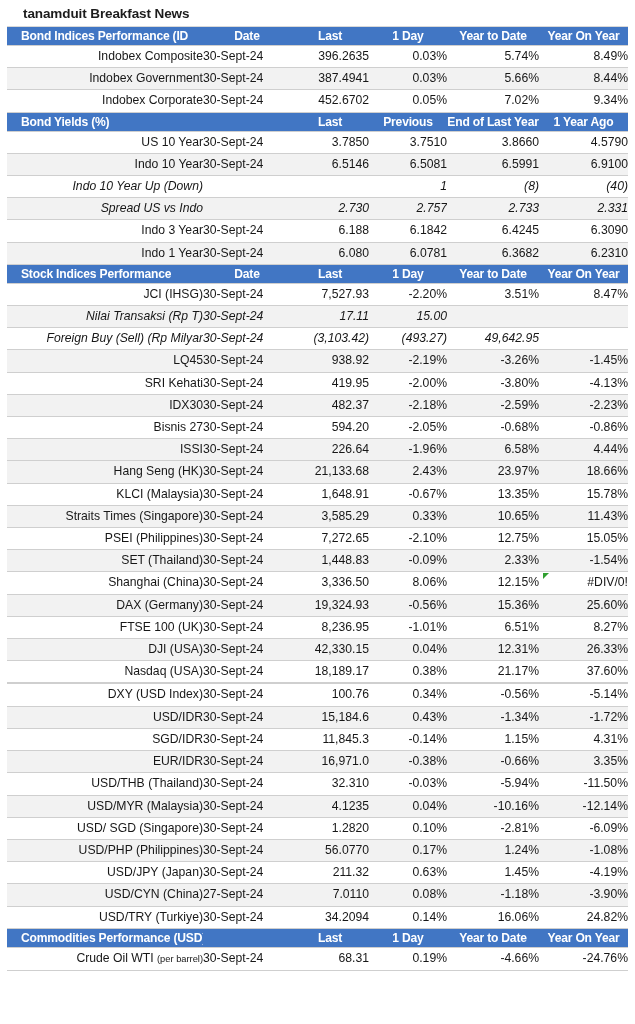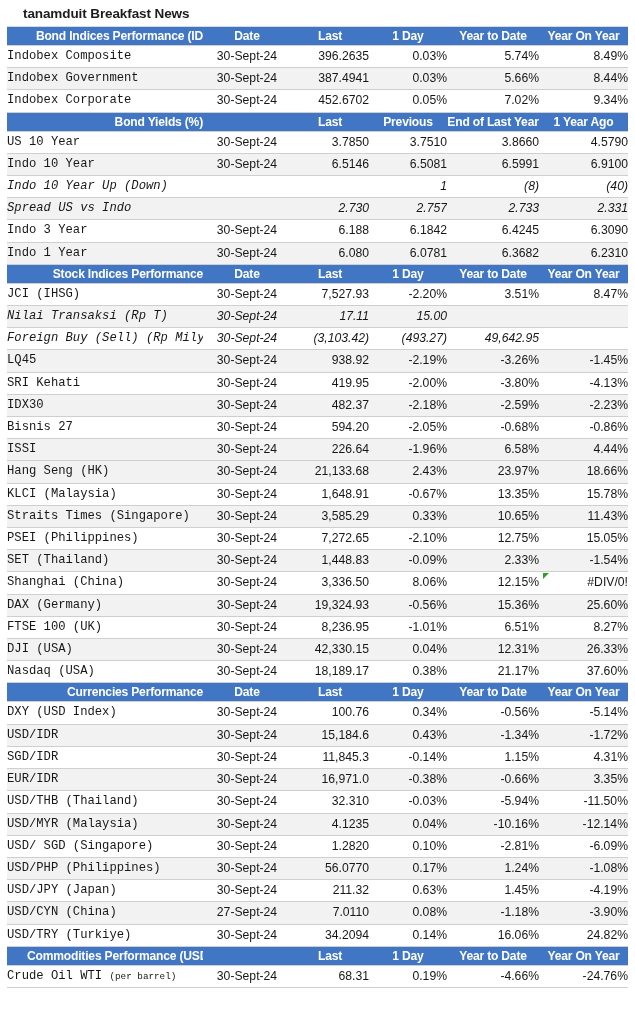--- a/index.html
+++ b/index.html
@@ -44,22 +44,22 @@
     font-size:12.1px;
     height:18px;
     line-height:18px;
     padding:0;
     border:none;
     letter-spacing:-0.2px;
     white-space:nowrap;
     overflow:hidden;
   }
   tr.section-head td.h-name{
-    text-align:right;
-    padding-left:20px;
+    text-align:left;
+    padding-left:14px;
   }
   tr.section-head td.h-col{
     text-align:center;
   }
   tr.section-head td.h-blank{background:#4176c4;}
 
   tr.drow > td{
     height:21.2px;
     line-height:21.2px;
     padding:0;
@@ -67,25 +67,24 @@
     border-bottom:1px solid #cfcfcf;
     white-space:nowrap;
     overflow:hidden;
     font-size:12.2px;
     color:#171717;
   }
   tr.drow.alt > td{background:#f2f2f2;}
   tr.drow.plain > td{background:#ffffff;}
 
   td.name{
-    text-align:left;
+    text-align:right;
     padding-left:17px;
-    font-family:Liberation Mono, monospace;
-  }
-  td.date{text-align:center;}
+  }
+  td.date{}
   td.num{text-align:right;padding-right:9px;}
 
   tr.ital td{font-style:italic;}
   tr.ital-bold td{font-style:italic;font-weight:bold;}
 
   .clip{display:block;overflow:hidden;white-space:nowrap;}
 
   .small-note{font-size:9.3px;}
 
   .err-cell{position:relative;}
@@ -450,30 +449,20 @@
       <table class="sheet">
         <colgroup>
           <col class="c-name">
           <col class="c-date">
           <col class="c-last">
           <col class="c-day">
           <col class="c-ytd">
           <col class="c-yoy">
         </colgroup>
         <tbody>
-          <tr class="section-head">
-            <td class="h-name">
-              <span class="clip">Currencies Performance</span>
-            </td>
-            <td class="h-col">Date</td>
-            <td class="h-col">Last</td>
-            <td class="h-col">1 Day</td>
-            <td class="h-col">Year to Date</td>
-            <td class="h-col">Year On Year</td>
-          </tr>
           <tr class="drow plain">
             <td class="name">
               <span class="clip"><span>DXY (USD Index)</span></span>
             </td>
             <td class="date">30-Sept-24</td>
             <td class="num">100.76</td>
             <td class="num">0.34%</td>
             <td class="num">-0.56%</td>
             <td class="num">-5.14%</td>
           </tr>

